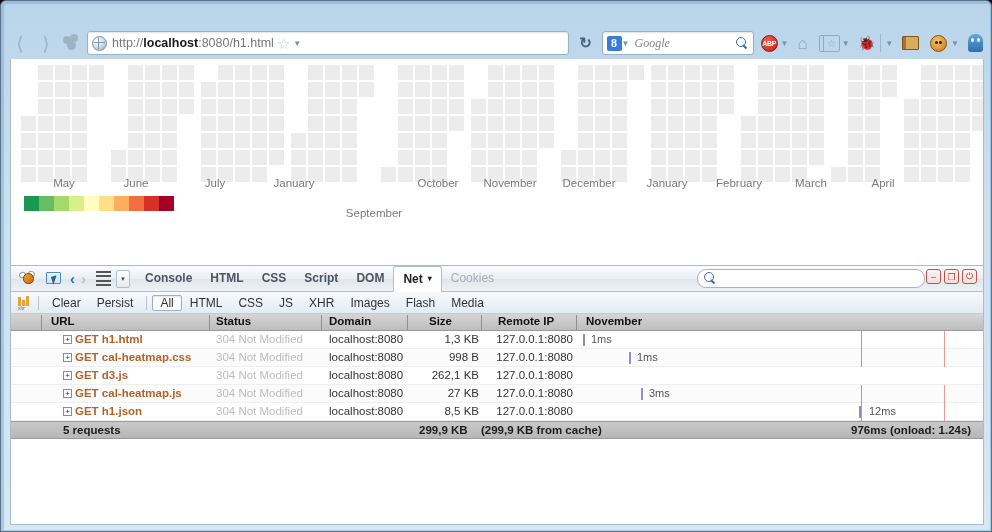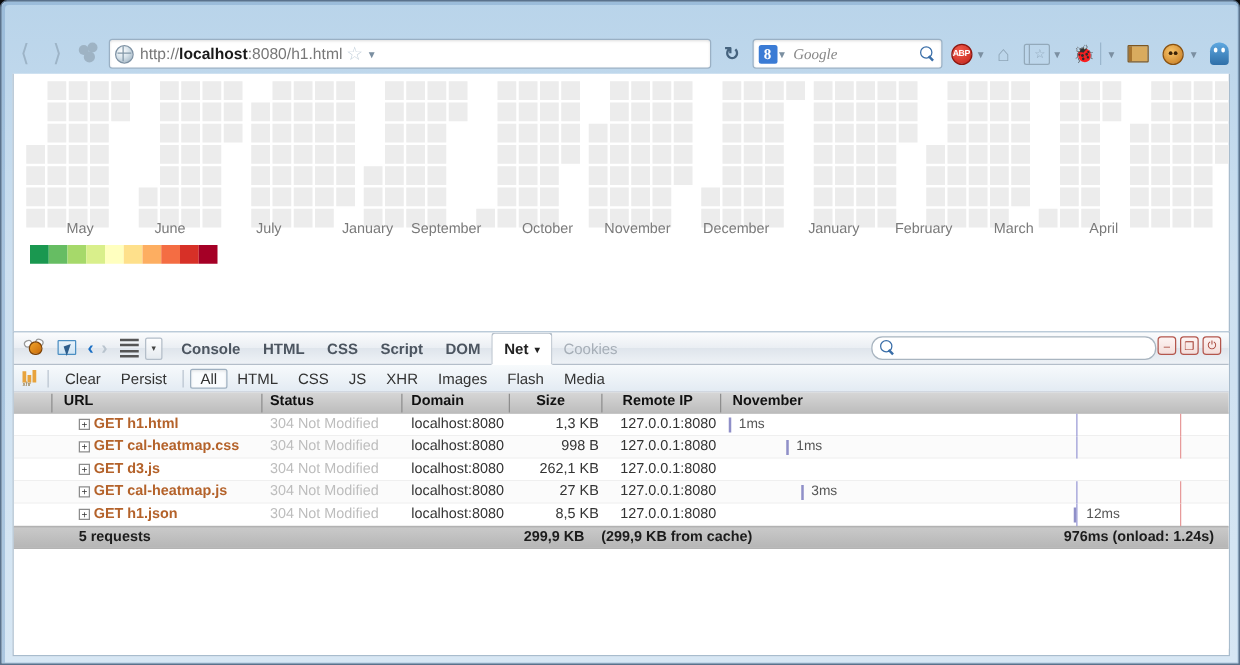--- a/index.html
+++ b/index.html
@@ -708,21 +708,21 @@
         <div class="cell" style="left: 951px; top: 0px; background: rgb(236, 236, 236);"></div>
         <div class="cell" style="left: 951px; top: 17px; background: rgb(236, 236, 236);"></div>
         <div class="cell" style="left: 951px; top: 34px; background: rgb(236, 236, 236);"></div>
         <div class="cell" style="left: 951px; top: 51px; background: rgb(236, 236, 236);"></div>
       </div>
     <div id="months">
         <div class="month-label" style="left: 53px;">May</div>
         <div class="month-label" style="left: 125px;">June</div>
         <div class="month-label" style="left: 204px;">July</div>
         <div class="month-label" style="left: 283px;">January</div>
-        <div class="month-label" style="left: 346px;">September</div>
+        <div class="month-label" style="left: 363px; margin-top: 30px;">September</div>
         <div class="month-label" style="left: 427px;">October</div>
         <div class="month-label" style="left: 499px;">November</div>
         <div class="month-label" style="left: 578px;">December</div>
         <div class="month-label" style="left: 656px;">January</div>
         <div class="month-label" style="left: 728px;">February</div>
         <div class="month-label" style="left: 800px;">March</div>
         <div class="month-label" style="left: 872px; text-align: right;">April</div>
       </div>
     <div id="legend">
         <div class="legend-swatch" style="background: rgb(26, 152, 80);"></div>
@@ -752,21 +752,21 @@
       </div>
       <span class="fb-chev on">‹</span>
       <span class="fb-chev off">›</span>
       <div id="fb-menu">
           <i></i>
           <i></i>
           <i></i>
           <i></i>
         </div>
       <div id="fb-menu-caret">▾</div>
-      <div id="fb-tabs" style="display:flex;align-items:center;height:26px">
+      <div id="fb-tabs" style="display:flex;align-items:flex-start;height:26px">
           <div class="fb-tab">
             <span>Console</span>
           </div>
           <div class="fb-tab">
             <span>HTML</span>
           </div>
           <div class="fb-tab">
             <span>CSS</span>
           </div>
           <div class="fb-tab">

